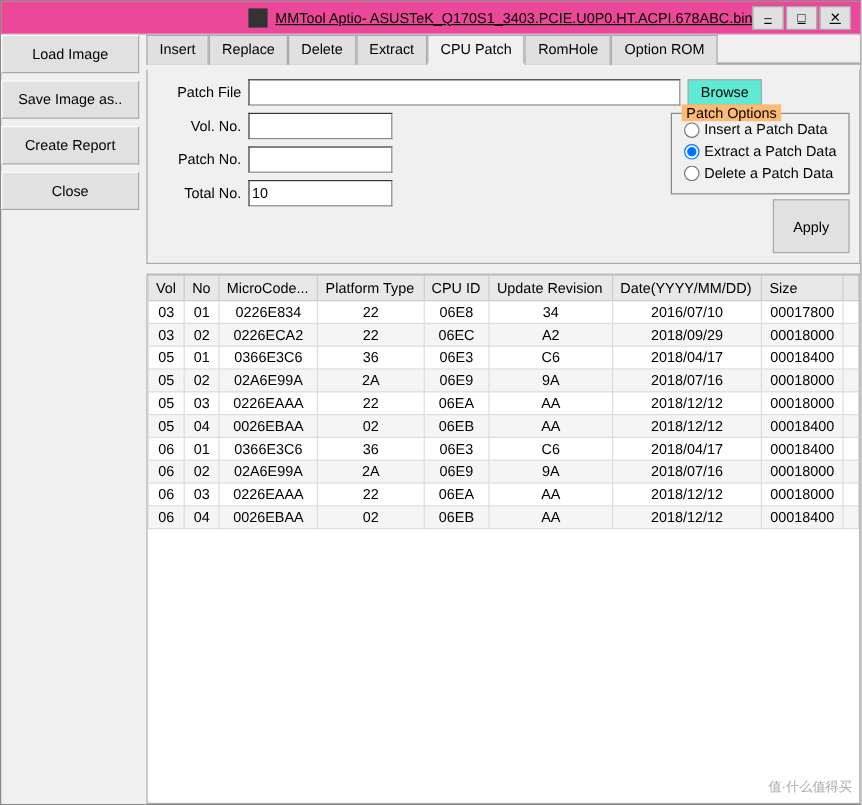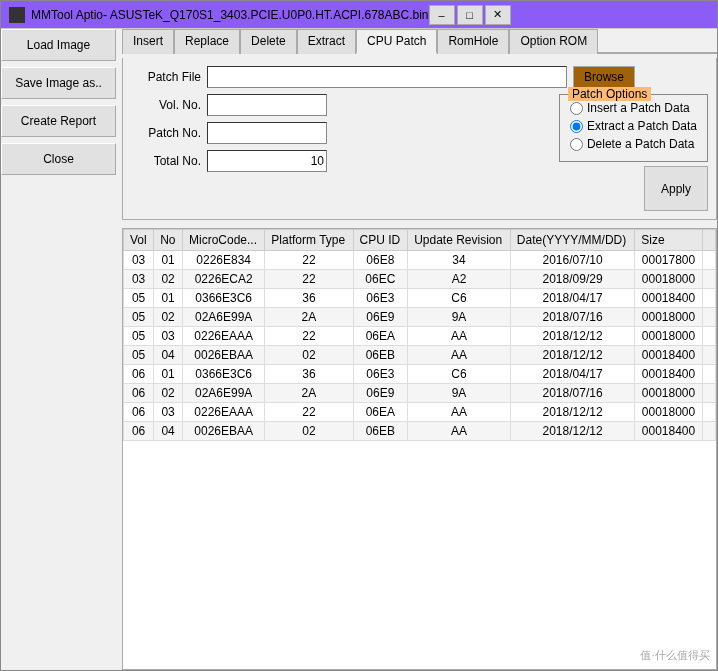--- a/index.html
+++ b/index.html
@@ -13,27 +13,28 @@
     }
     .window {
       width: 718px;
       height: 671px;
       background: #f0f0f0;
       border: 1px solid #888;
       display: flex;
       flex-direction: column;
     }
     .title-bar {
-      background: #8b5cf6;
+      background: #ec4899;
       height: 28px;
       display: flex;
       align-items: center;
       padding: 0 8px;
       border-bottom: 1px solid #ccc;
-      justify-content: flex-start;
+      justify-content: flex-end;
+      text-decoration: underline;
     }
     .title-bar-left {
       display: flex;
       align-items: center;
       gap: 6px;
       font-size: 12px;
     }
     .title-icon {
       width: 16px;
       height: 16px;
@@ -124,32 +125,31 @@
       width: 70px;
       text-align: right;
       font-size: 12px;
     }
     .form-input {
       border: 1px inset #888;
       background: white;
       height: 22px;
       font-size: 12px;
       padding: 0 2px;
-      text-align: right;
     }
     .form-input-wide {
       width: 360px;
     }
     .form-input-mid {
       width: 120px;
     }
     .browse-btn {
       padding: 2px 10px;
       border: 1px solid #aaa;
-      background: #a16207;
+      background: #5eead4;
       cursor: pointer;
       font-size: 12px;
       height: 22px;
     }
     .patch-options-group {
       border: 1px solid #888;
       padding: 6px 10px;
       position: relative;
       margin-left: 10px;
     }

